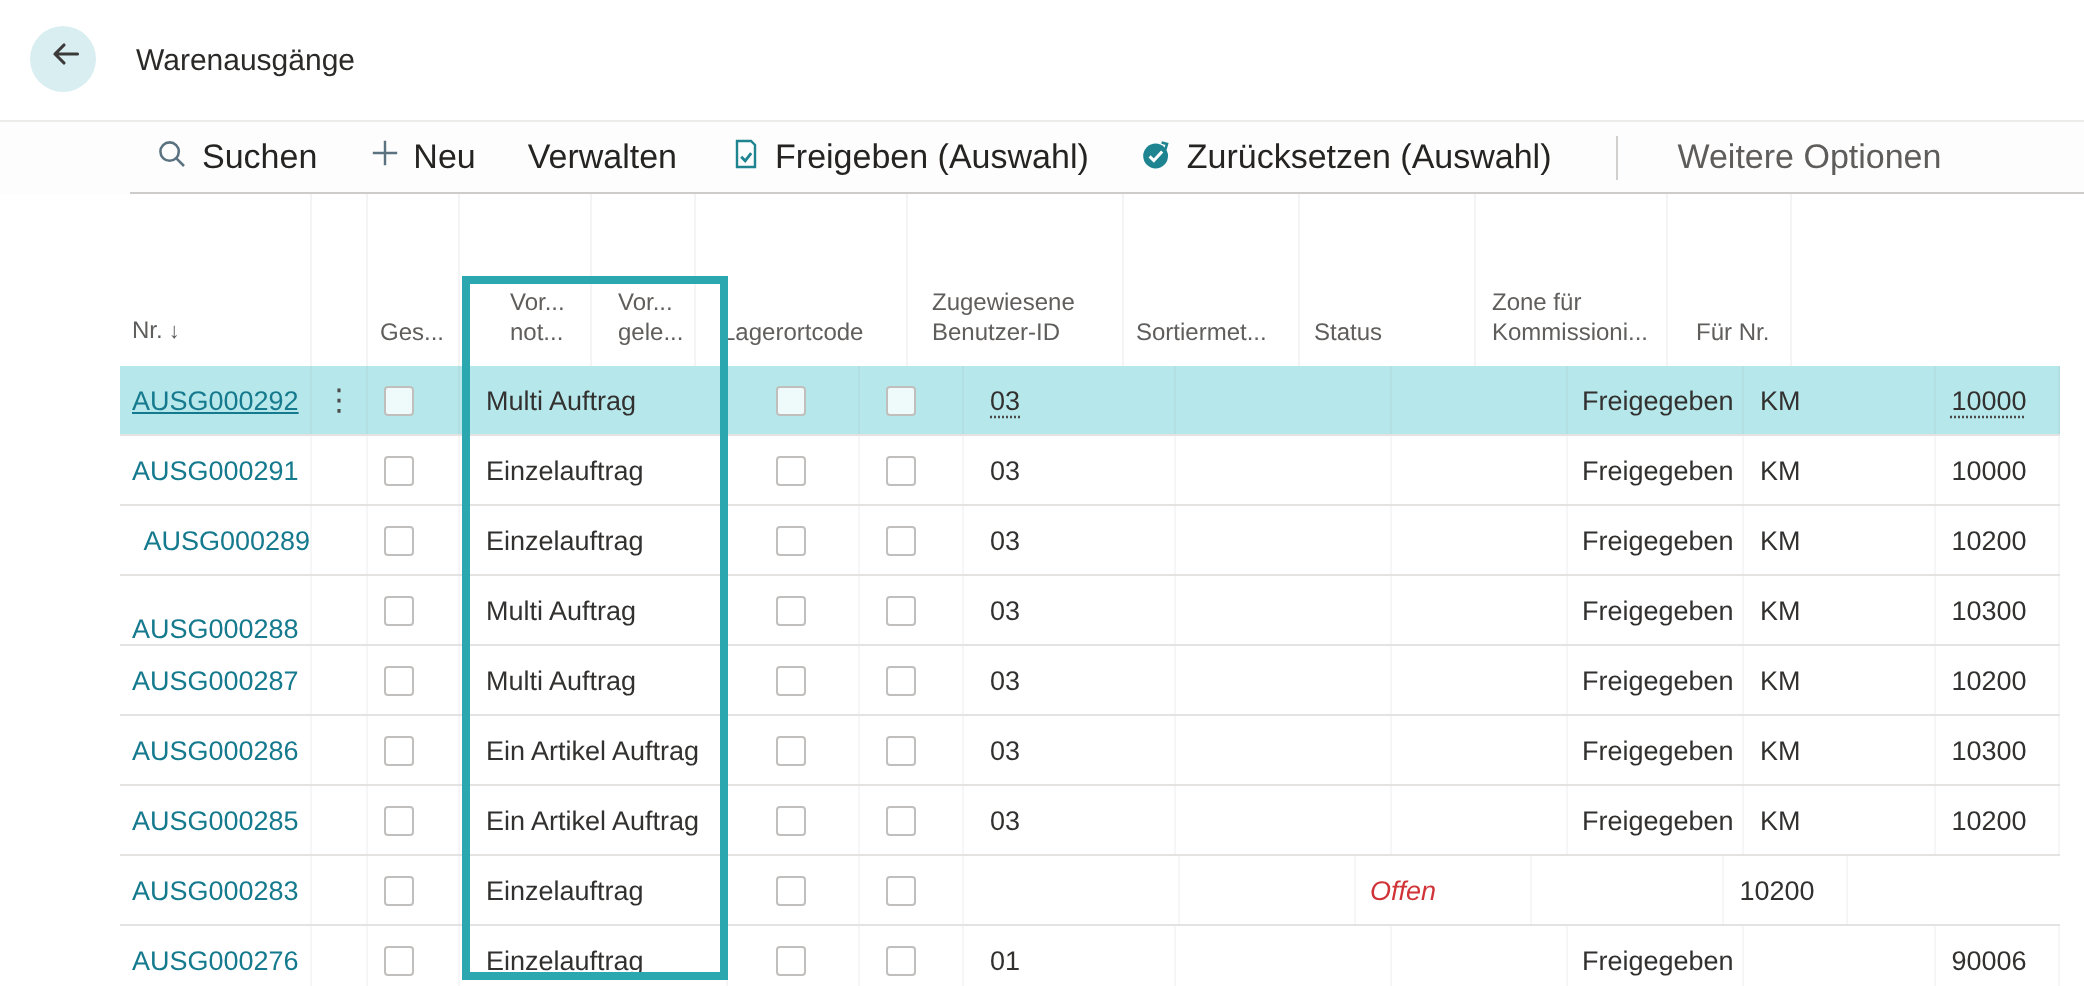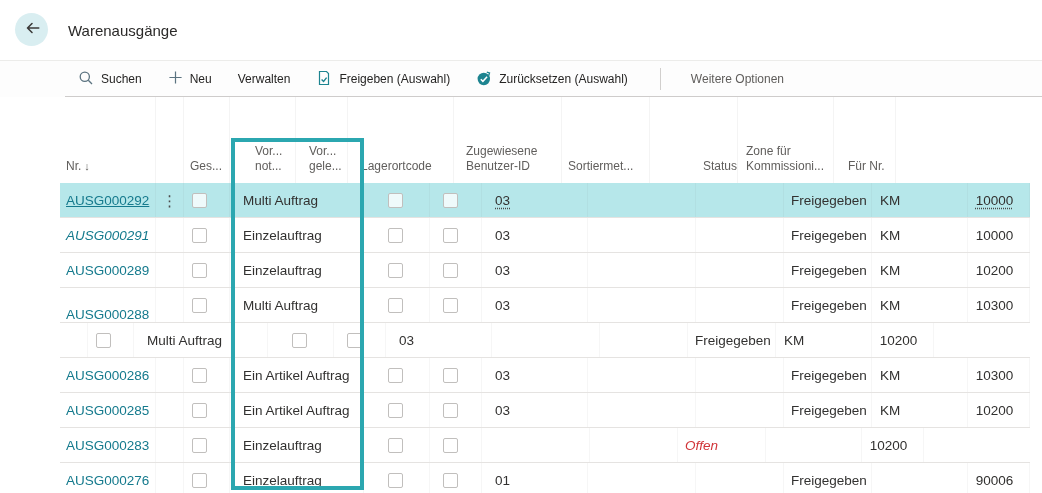--- a/index.html
+++ b/index.html
@@ -10,21 +10,21 @@
   }
   
   .topbar{position:absolute;top:0;left:0;right:0;height:60px;background:#fff;border-bottom:1px solid #ececea;}
   .back{position:absolute;left:15px;top:13px;width:33px;height:33px;border-radius:50%;
         background:#d9eef1;display:flex;align-items:center;justify-content:center;cursor:pointer;}
   .title{position:absolute;left:68px;top:0;height:60px;display:flex;align-items:center;
          font-size:15px;color:#2b2a29;}
   
   .toolbar{position:absolute;top:61px;left:0;right:0;height:36px;background:#fdfdfd;
            display:flex;align-items:center;padding-left:78px;gap:26px;
-           font-size:12px;color:#252423;white-space:nowrap;}
+           font-size:17px;color:#252423;white-space:nowrap;}
   .toolbar::after{content:"";position:absolute;left:65px;right:0;bottom:0;height:1px;background:#cecccb;}
   .tb-item{display:flex;align-items:center;gap:7px;cursor:pointer;}
   .tb-item.more{color:#5f5d5b;margin-left:4px;}
   .tb-divider{width:1px;height:22px;background:#d1cfcd;margin-left:6px;}
   
   .grid{position:absolute;left:60px;top:97px;width:970px;}
   .thead{display:flex;height:86px;}
   .hcell{box-sizing:border-box;height:100%;display:flex;flex-direction:column;justify-content:flex-end;
          padding-bottom:9px;font-size:12px;line-height:15px;color:#605e5c;
          border-right:1px solid rgba(100,100,100,.07);cursor:pointer;}
@@ -125,21 +125,21 @@
         <div class="hcell" style="width: 106px; padding-left: 13px;">
           <div><span>Lagerortcode</span></div>
         </div>
         <div class="hcell" style="width: 108px; padding-left: 12px;">
           <div><span>Zugewiesene</span></div>
           <div><span>Benutzer-ID</span></div>
         </div>
         <div class="hcell" style="width: 88px; padding-left: 6px;">
           <div><span>Sortiermet...</span></div>
         </div>
-        <div class="hcell" style="width: 88px; padding-left: 7px; align-items: flex-end;">
+        <div class="hcell" style="width: 88px; padding-left: 7px;">
           <div><span>Status</span></div>
         </div>
         <div class="hcell" style="width: 96px; padding-left: 8px;">
           <div><span>Zone für</span></div>
           <div><span>Kommissioni...</span></div>
         </div>
         <div class="hcell" style="width: 62px; padding-left: 14px;">
           <div><span>Für Nr.</span></div>
         </div>
       </div>
@@ -176,21 +176,21 @@
             <span>Freigegeben</span>
           </div>
           <div class="cell" style="width: 96px; padding-left: 8px;">
             <span>KM</span>
           </div>
           <div class="cell num" style="width: 62px; padding-right: 8px;">
             <span class="drill">10000</span>
           </div>
         </div>
         <div class="trow">
-          <div class="cell" style="width: 96px; padding-left: 6px; font-style: italic;">
+          <div class="cell" style="width: 96px; padding-left: 6px;">
             <a class="link">AUSG000291</a>
           </div>
           <div class="cell" style="width: 28px; padding-left: 6px;"></div>
           <div class="cell" style="width: 46px; padding-left: 8px;">
             <div class="cb"></div>
           </div>
           <div class="cell" style="width: 134px; padding-left: 13px;">
             <span>Einzelauftrag</span>
           </div>
           <div class="cell" style="width: 66px; padding-left: 24px;">
@@ -212,21 +212,21 @@
             <span>Freigegeben</span>
           </div>
           <div class="cell" style="width: 96px; padding-left: 8px;">
             <span>KM</span>
           </div>
           <div class="cell num" style="width: 62px; padding-right: 8px;">
             <span>10000</span>
           </div>
         </div>
         <div class="trow">
-          <div class="cell" style="width: 96px; padding-left: 6px;">
+          <div class="cell" style="width: 96px; padding-left: 6px; justify-content: flex-end;">
             <a class="link">AUSG000289</a>
           </div>
           <div class="cell" style="width: 28px; padding-left: 6px;"></div>
           <div class="cell" style="width: 46px; padding-left: 8px;">
             <div class="cb"></div>
           </div>
           <div class="cell" style="width: 134px; padding-left: 13px;">
             <span>Einzelauftrag</span>
           </div>
           <div class="cell" style="width: 66px; padding-left: 24px;">
@@ -284,20 +284,23 @@
             <span>Freigegeben</span>
           </div>
           <div class="cell" style="width: 96px; padding-left: 8px;">
             <span>KM</span>
           </div>
           <div class="cell num" style="width: 62px; padding-right: 8px;">
             <span>10300</span>
           </div>
         </div>
         <div class="trow">
+          <div class="cell" style="width: 96px; padding-left: 6px;">
+            <a class="link">AUSG000287</a>
+          </div>
           <div class="cell" style="width: 28px; padding-left: 6px;"></div>
           <div class="cell" style="width: 46px; padding-left: 8px;">
             <div class="cb"></div>
           </div>
           <div class="cell" style="width: 134px; padding-left: 13px;">
             <span>Multi Auftrag</span>
           </div>
           <div class="cell" style="width: 66px; padding-left: 24px;">
             <div class="cb"></div>
           </div>

